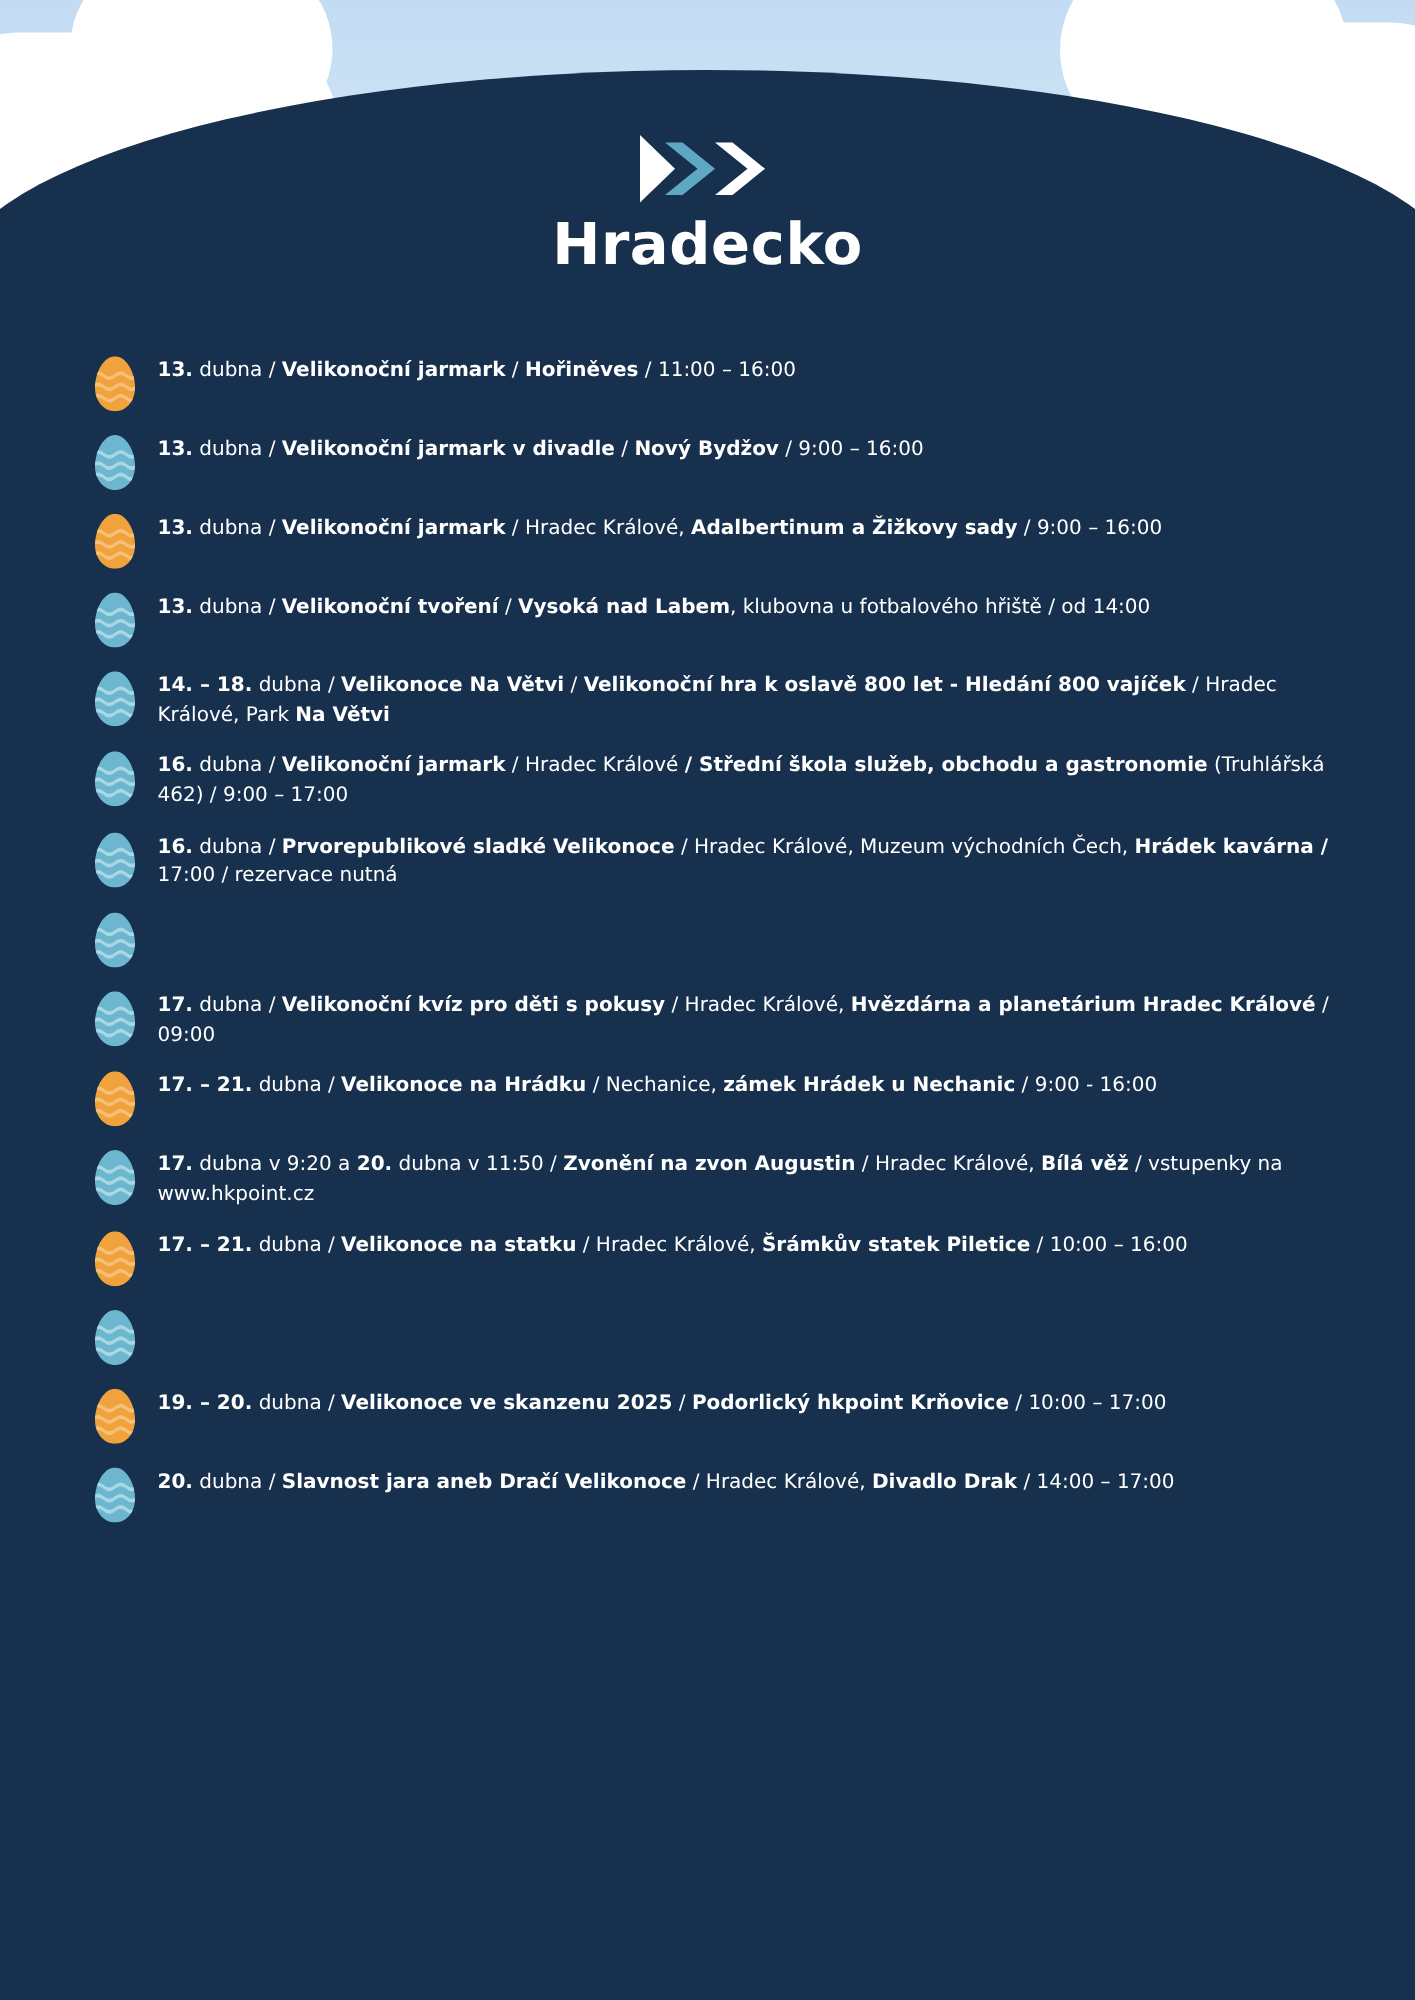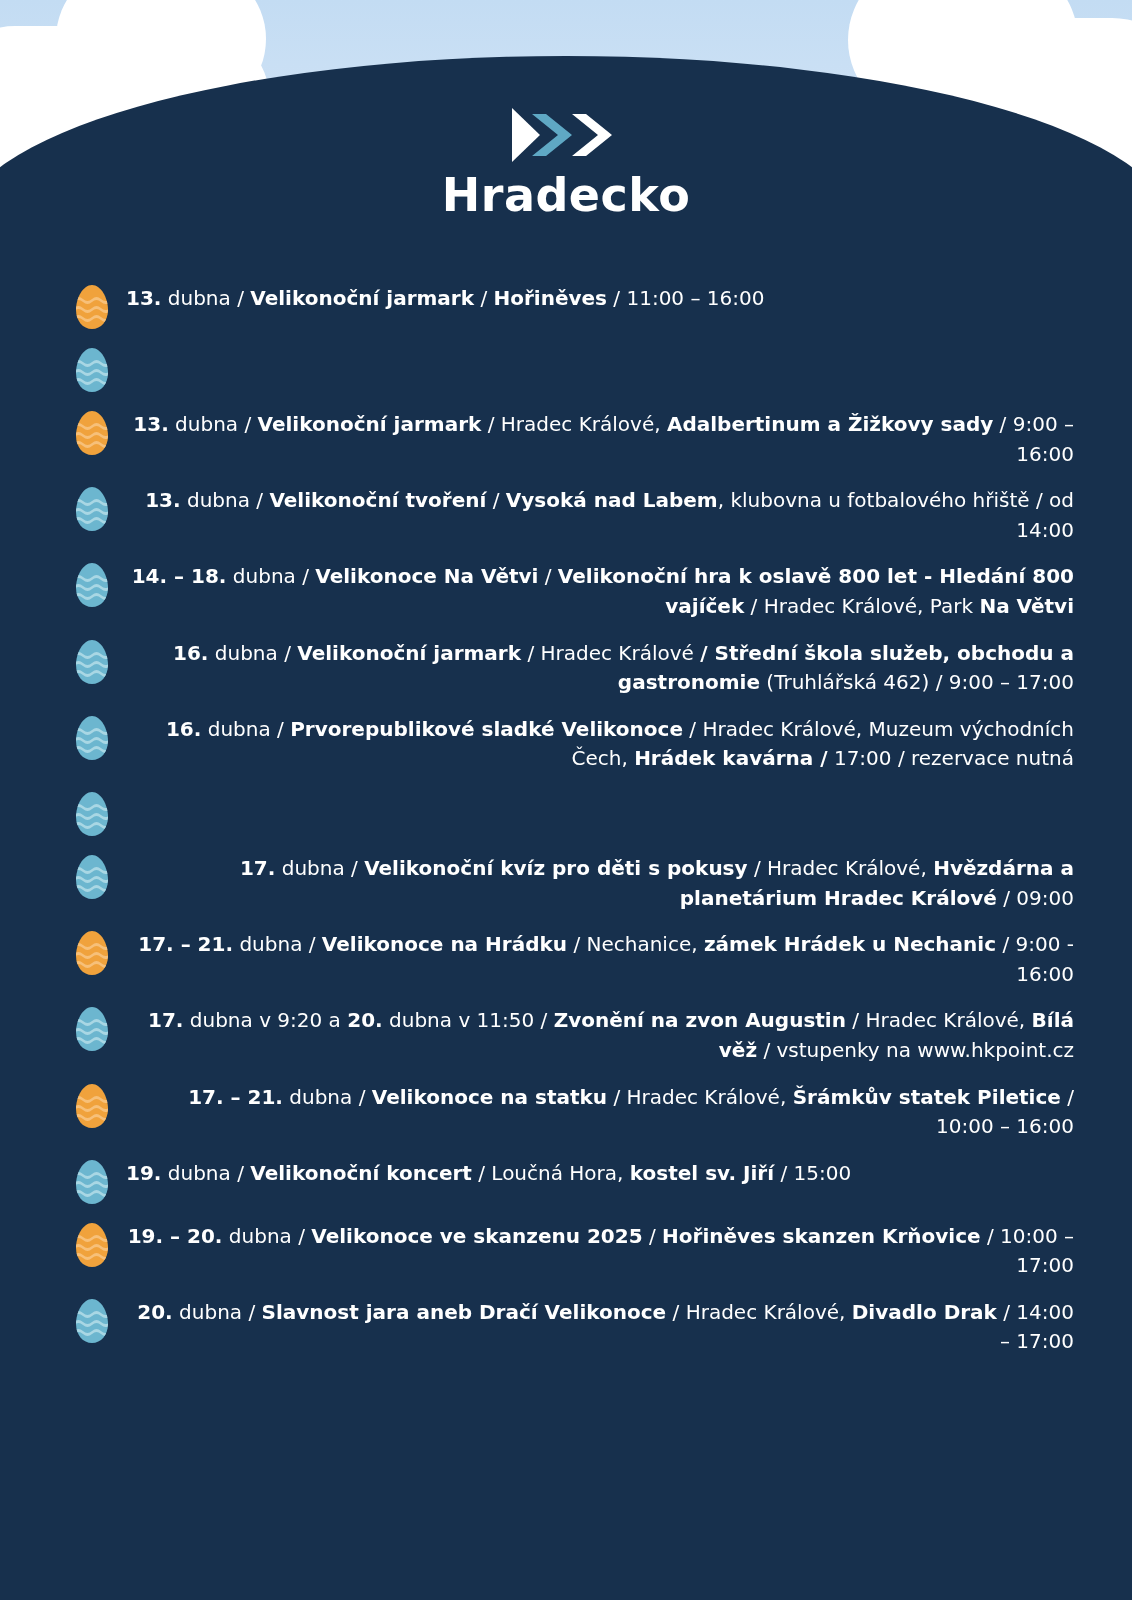--- a/index.html
+++ b/index.html
@@ -91,25 +91,24 @@
   }
   .egg {
     flex: 0 0 auto;
     width: 36px;
     height: 46px;
     margin-right: 16px;
     margin-top: 2px;
   }
   .etext {
     color: #ffffff;
-    font-size: 20px;
+    font-size: 16px;
     line-height: 1.48;
     font-weight: 400;
     padding-top: 2px;
-    text-align: right;
   }
   .etext b { font-weight: bold; }
 </style>
 </head>
 <body>
 
 <div class="poster">
   <div class="sky-grad"></div>
 
   <div class="cloud cloud-l3"></div>
@@ -155,20 +154,21 @@
               <path d="M18 1 C27 1 34 14 34 26 C34 37 27 45 18 45 C9 45 2 37 2 26 C2 14 9 1 18 1 Z"></path>
             </clipPath>
           </defs>
           <g clip-path="url(#eggclip1)">
             <rect x="0" y="0" width="36" height="46" fill="#6cb6cf"></rect>
             <path d="M0 15 q4.5 -4 9 0 t9 0 t9 0 t9 0 v3 q-4.5 4 -9 0 t-9 0 t-9 0 t-9 0 Z" fill="#a9d7e4"></path>
             <path d="M0 24 q4.5 -4 9 0 t9 0 t9 0 t9 0 v3 q-4.5 4 -9 0 t-9 0 t-9 0 t-9 0 Z" fill="#a9d7e4"></path>
             <path d="M0 33 q4.5 -4 9 0 t9 0 t9 0 t9 0 v3 q-4.5 4 -9 0 t-9 0 t-9 0 t-9 0 Z" fill="#a9d7e4"></path>
           </g>
         </svg>
+        <div class="etext"><b>13.</b><span> dubna / </span><b>Velikonoční jarmark v divadle</b><span> / </span><b>Nový Bydžov</b><span> / 9:00 – 16:00</span></div>
       </div>
       <div class="event">
         <svg class="egg" viewBox="0 0 36 46">
           <defs>
             <clipPath id="eggclip2">
               <path d="M18 1 C27 1 34 14 34 26 C34 37 27 45 18 45 C9 45 2 37 2 26 C2 14 9 1 18 1 Z"></path>
             </clipPath>
           </defs>
           <g clip-path="url(#eggclip2)">
             <rect x="0" y="0" width="36" height="46" fill="#f0a23c"></rect>
@@ -329,37 +329,36 @@
               <path d="M18 1 C27 1 34 14 34 26 C34 37 27 45 18 45 C9 45 2 37 2 26 C2 14 9 1 18 1 Z"></path>
             </clipPath>
           </defs>
           <g clip-path="url(#eggclip12)">
             <rect x="0" y="0" width="36" height="46" fill="#6cb6cf"></rect>
             <path d="M0 15 q4.5 -4 9 0 t9 0 t9 0 t9 0 v3 q-4.5 4 -9 0 t-9 0 t-9 0 t-9 0 Z" fill="#a9d7e4"></path>
             <path d="M0 24 q4.5 -4 9 0 t9 0 t9 0 t9 0 v3 q-4.5 4 -9 0 t-9 0 t-9 0 t-9 0 Z" fill="#a9d7e4"></path>
             <path d="M0 33 q4.5 -4 9 0 t9 0 t9 0 t9 0 v3 q-4.5 4 -9 0 t-9 0 t-9 0 t-9 0 Z" fill="#a9d7e4"></path>
           </g>
         </svg>
-        <div class="etext"><b>19.</b><span> dubna / </span><b>Velikonoční koncert</b><span> / Loučná Hora, </span><b>kostel sv. Jiří</b><span> / 15:00</span></div>
       </div>
       <div class="event">
         <svg class="egg" viewBox="0 0 36 46">
           <defs>
             <clipPath id="eggclip13">
               <path d="M18 1 C27 1 34 14 34 26 C34 37 27 45 18 45 C9 45 2 37 2 26 C2 14 9 1 18 1 Z"></path>
             </clipPath>
           </defs>
           <g clip-path="url(#eggclip13)">
             <rect x="0" y="0" width="36" height="46" fill="#f0a23c"></rect>
             <path d="M0 15 q4.5 -4 9 0 t9 0 t9 0 t9 0 v3 q-4.5 4 -9 0 t-9 0 t-9 0 t-9 0 Z" fill="#f7c079"></path>
             <path d="M0 24 q4.5 -4 9 0 t9 0 t9 0 t9 0 v3 q-4.5 4 -9 0 t-9 0 t-9 0 t-9 0 Z" fill="#f7c079"></path>
             <path d="M0 33 q4.5 -4 9 0 t9 0 t9 0 t9 0 v3 q-4.5 4 -9 0 t-9 0 t-9 0 t-9 0 Z" fill="#f7c079"></path>
           </g>
         </svg>
-        <div class="etext"><b>19. – 20.</b><span> dubna / </span><b>Velikonoce ve skanzenu 2025</b><span> / </span><b>Hořiněves skanzen Krňovice</b><span> / 10:00 – 17:00</span></div>
+        <div class="etext"><b>19. – 20.</b><span> dubna / </span><b>Velikonoce ve skanzenu 2025</b><span> / </span><b>Podorlický hkpoint Krňovice</b><span> / 10:00 – 17:00</span></div>
       </div>
       <div class="event">
         <svg class="egg" viewBox="0 0 36 46">
           <defs>
             <clipPath id="eggclip14">
               <path d="M18 1 C27 1 34 14 34 26 C34 37 27 45 18 45 C9 45 2 37 2 26 C2 14 9 1 18 1 Z"></path>
             </clipPath>
           </defs>
           <g clip-path="url(#eggclip14)">
             <rect x="0" y="0" width="36" height="46" fill="#6cb6cf"></rect>

